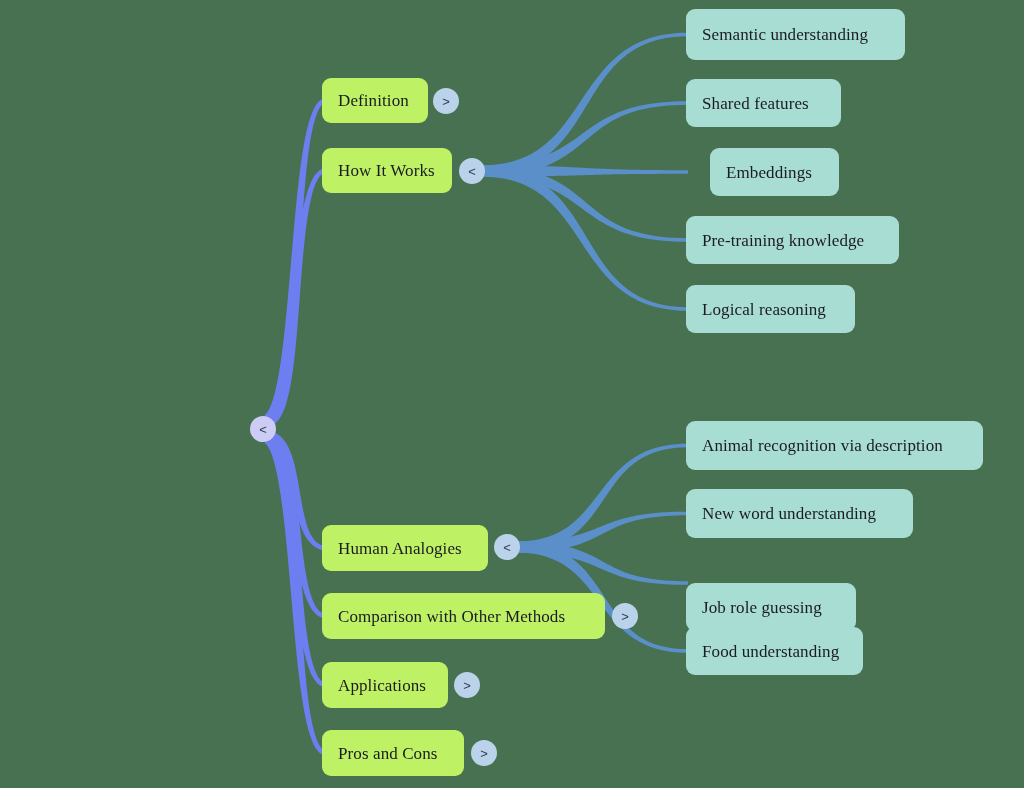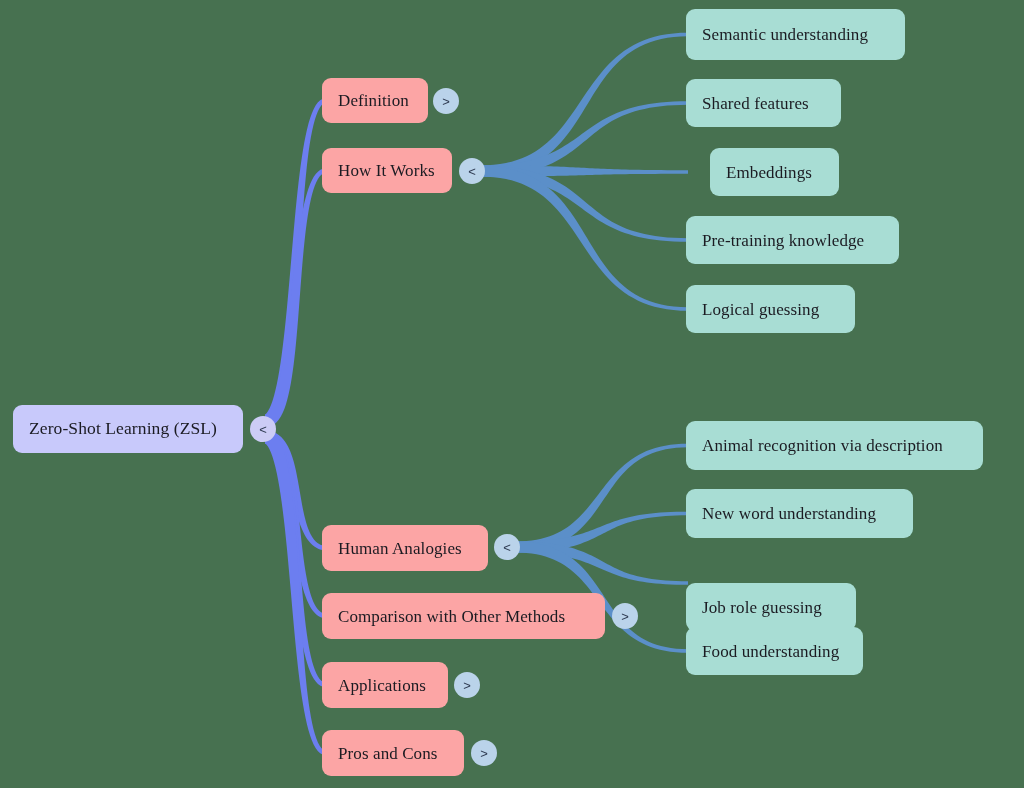--- a/index.html
+++ b/index.html
@@ -37,21 +37,21 @@
     color: #1b1b22;
     font-size: 17px;
     line-height: 1;
     letter-spacing: 0.1px;
   }
   .node.root {
     background: #c8c9fb;
     font-size: 17.5px;
   }
   .node.level1 {
-    background: #fca5a5;
+    background: #bef264;
   }
   .node.level2 {
     background: #a8ddd4;
   }
   .toggle {
     position: absolute;
     width: 26px;
     height: 26px;
     border-radius: 50%;
     display: flex;
@@ -83,23 +83,20 @@
       <path d="M480.00,176.50L487.48,176.41L494.57,176.13L501.31,175.68L507.71,175.06L513.77,174.28L519.53,173.34L524.98,172.26L530.15,171.04L535.05,169.69L539.70,168.22L544.10,166.63L548.28,164.94L552.24,163.15L556.01,161.27L559.59,159.32L563.01,157.30L566.27,155.22L569.40,153.10L572.40,150.94L575.31,148.75L578.12,146.54L580.87,144.32L583.57,142.10L586.24,139.88L588.90,137.67L591.56,135.48L594.24,133.31L596.97,131.17L599.75,129.06L602.61,127.00L605.57,124.98L608.65,123.02L611.86,121.11L615.22,119.28L618.75,117.51L622.46,115.83L626.39,114.23L630.54,112.73L634.92,111.34L639.57,110.05L644.49,108.89L649.70,107.85L655.22,106.95L661.07,106.20L667.25,105.60L673.79,105.16L680.70,104.89L688.00,104.80L688.00,101.20L680.61,101.28L673.61,101.53L666.97,101.93L660.67,102.48L654.70,103.17L649.04,103.99L643.68,104.94L638.59,106.02L633.77,107.21L629.18,108.52L624.82,109.92L620.68,111.42L616.72,113.01L612.95,114.68L609.34,116.43L605.88,118.24L602.56,120.11L599.35,122.03L596.25,124.00L593.23,125.99L590.29,128.01L587.41,130.04L584.57,132.08L581.76,134.12L578.96,136.15L576.16,138.16L573.35,140.14L570.50,142.09L567.60,144.00L564.64,145.87L561.60,147.68L558.46,149.44L555.21,151.14L551.82,152.77L548.29,154.33L544.58,155.81L540.69,157.22L536.59,158.53L532.26,159.76L527.69,160.88L522.85,161.90L517.73,162.81L512.30,163.60L506.55,164.27L500.47,164.79L494.03,165.18L487.21,165.42L480.00,165.50Z" fill="#5b8fc9"></path>
       <path d="M480.00,176.50L487.34,176.50L494.30,176.49L500.89,176.47L507.12,176.45L513.03,176.42L518.61,176.38L523.90,176.34L528.90,176.30L533.63,176.25L538.12,176.20L542.37,176.14L546.40,176.08L550.23,176.01L553.88,175.94L557.36,175.87L560.70,175.80L563.89,175.72L566.98,175.65L569.96,175.57L572.86,175.48L575.69,175.40L578.47,175.32L581.22,175.23L583.96,175.15L586.69,175.07L589.44,174.98L592.23,174.90L595.06,174.82L597.97,174.73L600.95,174.65L604.04,174.58L607.24,174.50L610.58,174.43L614.07,174.36L617.72,174.29L621.56,174.22L625.59,174.16L629.85,174.10L634.34,174.05L639.07,174.00L644.08,173.96L649.37,173.92L654.96,173.88L660.87,173.85L667.11,173.83L673.70,173.81L680.66,173.80L688.00,173.80L688.00,170.20L680.66,170.19L673.70,170.18L667.11,170.15L660.87,170.11L654.97,170.06L649.38,170.00L644.09,169.93L639.09,169.85L634.35,169.77L629.87,169.67L625.62,169.57L621.58,169.47L617.75,169.35L614.10,169.23L610.62,169.11L607.29,168.98L604.09,168.85L601.01,168.71L598.03,168.57L595.13,168.43L592.30,168.29L589.52,168.14L586.77,168.00L584.04,167.85L581.31,167.70L578.56,167.56L575.78,167.41L572.95,167.27L570.04,167.13L567.06,166.99L563.98,166.85L560.77,166.72L557.44,166.59L553.95,166.47L550.30,166.35L546.46,166.23L542.42,166.13L538.17,166.03L533.68,165.93L528.94,165.85L523.93,165.77L518.64,165.70L513.05,165.64L507.14,165.59L500.90,165.55L494.30,165.52L487.34,165.51L480.00,165.50Z" fill="#5b8fc9"></path>
       <path d="M480.00,176.50L487.21,176.58L494.02,176.82L500.46,177.22L506.55,177.75L512.29,178.43L517.71,179.23L522.83,180.15L527.67,181.19L532.24,182.33L536.57,183.57L540.67,184.91L544.56,186.33L548.26,187.84L551.80,189.42L555.18,191.08L558.44,192.80L561.57,194.59L564.62,196.43L567.58,198.33L570.48,200.27L573.32,202.25L576.14,204.27L578.94,206.31L581.74,208.36L584.55,210.43L587.39,212.51L590.27,214.57L593.21,216.62L596.23,218.65L599.33,220.64L602.54,222.59L605.87,224.49L609.33,226.33L612.94,228.11L616.71,229.80L620.67,231.42L624.81,232.94L629.17,234.37L633.76,235.69L638.59,236.90L643.67,238.00L649.04,238.97L654.70,239.80L660.67,240.50L666.96,241.06L673.61,241.47L680.61,241.72L688.00,241.80L688.00,238.20L680.70,238.11L673.79,237.83L667.25,237.39L661.07,236.78L655.23,236.02L649.71,235.11L644.50,234.06L639.58,232.87L634.93,231.57L630.54,230.16L626.40,228.64L622.47,227.02L618.76,225.31L615.23,223.52L611.87,221.66L608.66,219.73L605.59,217.74L602.63,215.70L599.77,213.60L596.98,211.47L594.26,209.30L591.58,207.10L588.92,204.88L586.26,202.64L583.59,200.38L580.89,198.13L578.15,195.88L575.33,193.64L572.43,191.42L569.42,189.23L566.30,187.08L563.03,184.97L559.62,182.93L556.04,180.95L552.27,179.04L548.30,177.23L544.12,175.51L539.72,173.90L535.07,172.41L530.17,171.04L525.00,169.80L519.54,168.70L513.79,167.75L507.72,166.96L501.32,166.33L494.58,165.88L487.48,165.60L480.00,165.50Z" fill="#5b8fc9"></path>
       <path d="M480.00,176.50L487.07,176.67L493.75,177.15L500.04,177.94L505.98,179.02L511.58,180.37L516.87,181.98L521.88,183.83L526.61,185.91L531.10,188.22L535.37,190.73L539.43,193.45L543.30,196.36L547.01,199.46L550.57,202.72L553.98,206.15L557.28,209.72L560.46,213.43L563.55,217.26L566.57,221.20L569.51,225.23L572.40,229.33L575.26,233.50L578.09,237.71L580.92,241.95L583.75,246.21L586.61,250.46L589.51,254.69L592.46,258.89L595.49,263.04L598.60,267.12L601.82,271.11L605.16,275.01L608.64,278.79L612.27,282.44L616.07,285.94L620.06,289.27L624.25,292.43L628.65,295.38L633.28,298.12L638.17,300.64L643.31,302.91L648.73,304.92L654.45,306.66L660.47,308.11L666.82,309.27L673.52,310.11L680.57,310.63L688.00,310.80L688.00,307.20L680.75,307.02L673.88,306.49L667.40,305.63L661.27,304.45L655.48,302.98L650.02,301.22L644.86,299.19L640.00,296.92L635.41,294.40L631.07,291.67L626.96,288.73L623.08,285.60L619.40,282.29L615.89,278.82L612.56,275.19L609.37,271.43L606.31,267.55L603.36,263.55L600.51,259.46L597.73,255.29L595.02,251.05L592.36,246.75L589.72,242.41L587.08,238.05L584.44,233.67L581.78,229.29L579.07,224.93L576.29,220.59L573.44,216.30L570.48,212.07L567.41,207.91L564.19,203.83L560.82,199.87L557.27,196.02L553.52,192.31L549.56,188.76L545.36,185.39L540.92,182.21L536.21,179.25L531.23,176.53L525.95,174.07L520.38,171.88L514.49,169.99L508.28,168.41L501.74,167.16L494.86,166.25L487.61,165.69L480.00,165.50Z" fill="#5b8fc9"></path>
       <path d="M515.00,552.50L521.35,552.36L527.39,551.95L533.13,551.27L538.59,550.33L543.77,549.16L548.69,547.74L553.36,546.11L557.77,544.27L561.95,542.24L565.90,540.03L569.63,537.65L573.15,535.12L576.47,532.46L579.62,529.68L582.59,526.80L585.42,523.83L588.11,520.79L590.68,517.68L593.14,514.53L595.52,511.33L597.83,508.11L600.08,504.87L602.28,501.62L604.47,498.37L606.64,495.14L608.82,491.94L611.02,488.76L613.26,485.63L615.54,482.55L617.89,479.54L620.32,476.59L622.84,473.73L625.47,470.96L628.22,468.29L631.11,465.72L634.15,463.28L637.36,460.97L640.75,458.80L644.34,456.78L648.14,454.92L652.17,453.23L656.45,451.73L660.98,450.43L665.79,449.34L670.88,448.46L676.27,447.83L681.97,447.43L688.00,447.30L688.00,443.70L681.81,443.83L675.94,444.20L670.37,444.82L665.08,445.66L660.06,446.72L655.30,447.99L650.78,449.46L646.49,451.12L642.41,452.95L638.54,454.96L634.85,457.13L631.35,459.44L628.01,461.88L624.83,464.45L621.78,467.13L618.86,469.90L616.06,472.76L613.36,475.69L610.74,478.69L608.20,481.73L605.73,484.81L603.30,487.91L600.90,491.02L598.53,494.13L596.17,497.22L593.81,500.29L591.43,503.32L589.02,506.31L586.57,509.23L584.07,512.09L581.51,514.86L578.88,517.54L576.16,520.11L573.34,522.58L570.41,524.93L567.36,527.16L564.17,529.26L560.82,531.21L557.30,533.03L553.60,534.69L549.69,536.19L545.56,537.53L541.18,538.70L536.54,539.67L531.62,540.45L526.40,541.03L520.87,541.38L515.00,541.50Z" fill="#5b8fc9"></path>
       <path d="M515.00,552.50L521.19,552.45L527.06,552.31L532.63,552.08L537.91,551.76L542.92,551.36L547.66,550.87L552.16,550.32L556.43,549.69L560.47,549.00L564.31,548.24L567.95,547.42L571.40,546.55L574.68,545.63L577.81,544.66L580.78,543.65L583.62,542.61L586.34,541.54L588.95,540.43L591.46,539.31L593.88,538.18L596.24,537.03L598.54,535.87L600.80,534.72L603.03,533.56L605.25,532.42L607.47,531.28L609.71,530.15L611.98,529.04L614.31,527.94L616.70,526.87L619.17,525.82L621.74,524.80L624.43,523.80L627.24,522.85L630.19,521.93L633.30,521.05L636.59,520.21L640.06,519.43L643.72,518.70L647.61,518.03L651.72,517.43L656.07,516.89L660.68,516.42L665.55,516.03L670.71,515.72L676.16,515.49L681.92,515.35L688.00,515.30L688.00,511.70L681.87,511.74L676.05,511.85L670.54,512.04L665.32,512.29L660.37,512.61L655.68,512.99L651.23,513.43L647.02,513.93L643.02,514.48L639.23,515.08L635.62,515.73L632.19,516.42L628.92,517.16L625.80,517.93L622.82,518.74L619.96,519.57L617.20,520.44L614.55,521.33L611.97,522.24L609.48,523.17L607.04,524.10L604.65,525.05L602.30,525.99L599.97,526.94L597.66,527.87L595.34,528.80L593.01,529.72L590.65,530.62L588.26,531.50L585.81,532.37L583.28,533.21L580.68,534.02L577.97,534.81L575.15,535.56L572.20,536.29L569.10,536.98L565.84,537.63L562.41,538.25L558.78,538.82L554.94,539.35L550.89,539.82L546.59,540.25L542.04,540.62L537.22,540.92L532.13,541.17L526.73,541.35L521.03,541.46L515.00,541.50Z" fill="#5b8fc9"></path>
       <path d="M515.00,552.50L521.02,552.54L526.72,552.66L532.11,552.86L537.20,553.12L542.01,553.46L546.55,553.86L550.84,554.32L554.89,554.83L558.72,555.40L562.34,556.02L565.77,556.68L569.02,557.39L572.11,558.14L575.06,558.92L577.88,559.74L580.58,560.59L583.18,561.48L585.71,562.38L588.16,563.32L590.55,564.28L592.91,565.25L595.24,566.25L597.56,567.25L599.88,568.27L602.21,569.29L604.56,570.32L606.96,571.34L609.40,572.36L611.90,573.36L614.48,574.35L617.14,575.32L619.90,576.26L622.76,577.17L625.76,578.04L628.88,578.88L632.15,579.68L635.59,580.43L639.20,581.13L643.00,581.79L647.00,582.38L651.21,582.92L655.66,583.40L660.35,583.81L665.31,584.16L670.53,584.44L676.05,584.64L681.87,584.76L688.00,584.80L688.00,581.20L681.92,581.15L676.16,581.00L670.71,580.76L665.56,580.42L660.69,580.00L656.09,579.51L651.74,578.93L647.63,578.28L643.75,577.57L640.09,576.79L636.62,575.96L633.34,575.07L630.24,574.14L627.29,573.16L624.48,572.13L621.80,571.08L619.24,569.99L616.77,568.87L614.38,567.72L612.06,566.56L609.79,565.37L607.55,564.17L605.34,562.95L603.12,561.73L600.89,560.50L598.64,559.26L596.34,558.03L593.98,556.81L591.56,555.59L589.05,554.40L586.44,553.22L583.72,552.07L580.88,550.96L577.90,549.88L574.77,548.84L571.48,547.86L568.02,546.93L564.38,546.05L560.54,545.24L556.48,544.50L552.21,543.83L547.70,543.24L542.95,542.72L537.93,542.29L532.65,541.95L527.07,541.70L521.19,541.55L515.00,541.50Z" fill="#5b8fc9"></path>
       <path d="M515.00,552.50L520.86,552.62L526.39,552.98L531.60,553.57L536.52,554.37L541.15,555.37L545.52,556.56L549.65,557.93L553.56,559.48L557.26,561.18L560.77,563.04L564.12,565.05L567.31,567.20L570.37,569.48L573.30,571.89L576.12,574.43L578.84,577.07L581.48,579.82L584.04,582.67L586.54,585.59L588.99,588.59L591.40,591.65L593.78,594.77L596.15,597.92L598.51,601.09L600.88,604.28L603.27,607.47L605.70,610.65L608.18,613.80L610.72,616.92L613.33,619.99L616.04,622.99L618.84,625.93L621.76,628.77L624.80,631.52L627.99,634.15L631.33,636.66L634.83,639.03L638.52,641.25L642.39,643.30L646.47,645.19L650.76,646.89L655.29,648.40L660.05,649.70L665.07,650.79L670.36,651.66L675.94,652.28L681.81,652.67L688.00,652.80L688.00,649.20L681.97,649.06L676.27,648.66L670.88,648.01L665.80,647.12L660.99,646.00L656.46,644.66L652.19,643.13L648.16,641.40L644.36,639.50L640.77,637.43L637.38,635.21L634.17,632.84L631.13,630.34L628.24,627.72L625.49,624.99L622.86,622.15L620.34,619.22L617.91,616.20L615.56,613.11L613.28,609.96L611.04,606.75L608.84,603.50L606.67,600.22L604.49,596.91L602.31,593.59L600.10,590.26L597.85,586.95L595.55,583.65L593.17,580.38L590.71,577.15L588.15,573.97L585.46,570.85L582.64,567.82L579.66,564.87L576.52,562.03L573.19,559.30L569.67,556.72L565.94,554.28L561.99,552.01L557.82,549.93L553.40,548.05L548.73,546.37L543.80,544.93L538.61,543.72L533.15,542.76L527.40,542.07L521.35,541.64L515.00,541.50Z" fill="#5b8fc9"></path>
     </svg>
 
-  <div class="node root" id="root-node" style="left: 13px; top: 405px; width: 230px; height: 48px;">
-    <span>Zero-Shot Learning (ZSL)</span>
-  </div>
   <div class="toggle root-toggle" id="root-toggle" style="left: 250px; top: 416px;">
     <span>&lt;</span>
   </div>
 
   <div id="level1-layer">
       <div class="node level1" style="left: 322px; top: 78px; width: 106px; height: 45px;">
         <span>Definition</span>
       </div>
       <div class="toggle" style="left: 433px; top: 88px;">
         <span>&gt;</span>
@@ -142,21 +139,21 @@
       <div class="node level2" style="left: 686px; top: 79px; width: 155px; height: 48px;">
         <span>Shared features</span>
       </div>
       <div class="node level2" style="left: 686px; top: 148px; width: 129px; height: 48px; margin-left: 24px;">
         <span>Embeddings</span>
       </div>
       <div class="node level2" style="left: 686px; top: 216px; width: 213px; height: 48px; align-items: center;">
         <span>Pre-training knowledge</span>
       </div>
       <div class="node level2" style="left: 686px; top: 285px; width: 169px; height: 48px;">
-        <span>Logical guessing</span>
+        <span>Logical reasoning</span>
       </div>
       <div class="node level2" style="left: 686px; top: 421px; width: 297px; height: 49px;">
         <span>Animal recognition via description</span>
       </div>
       <div class="node level2" style="left: 686px; top: 489px; width: 227px; height: 49px;">
         <span>New word understanding</span>
       </div>
       <div class="node level2" style="left: 686px; top: 559px; width: 170px; height: 48px; margin-top: 24px;">
         <span>Job role guessing</span>
       </div>

